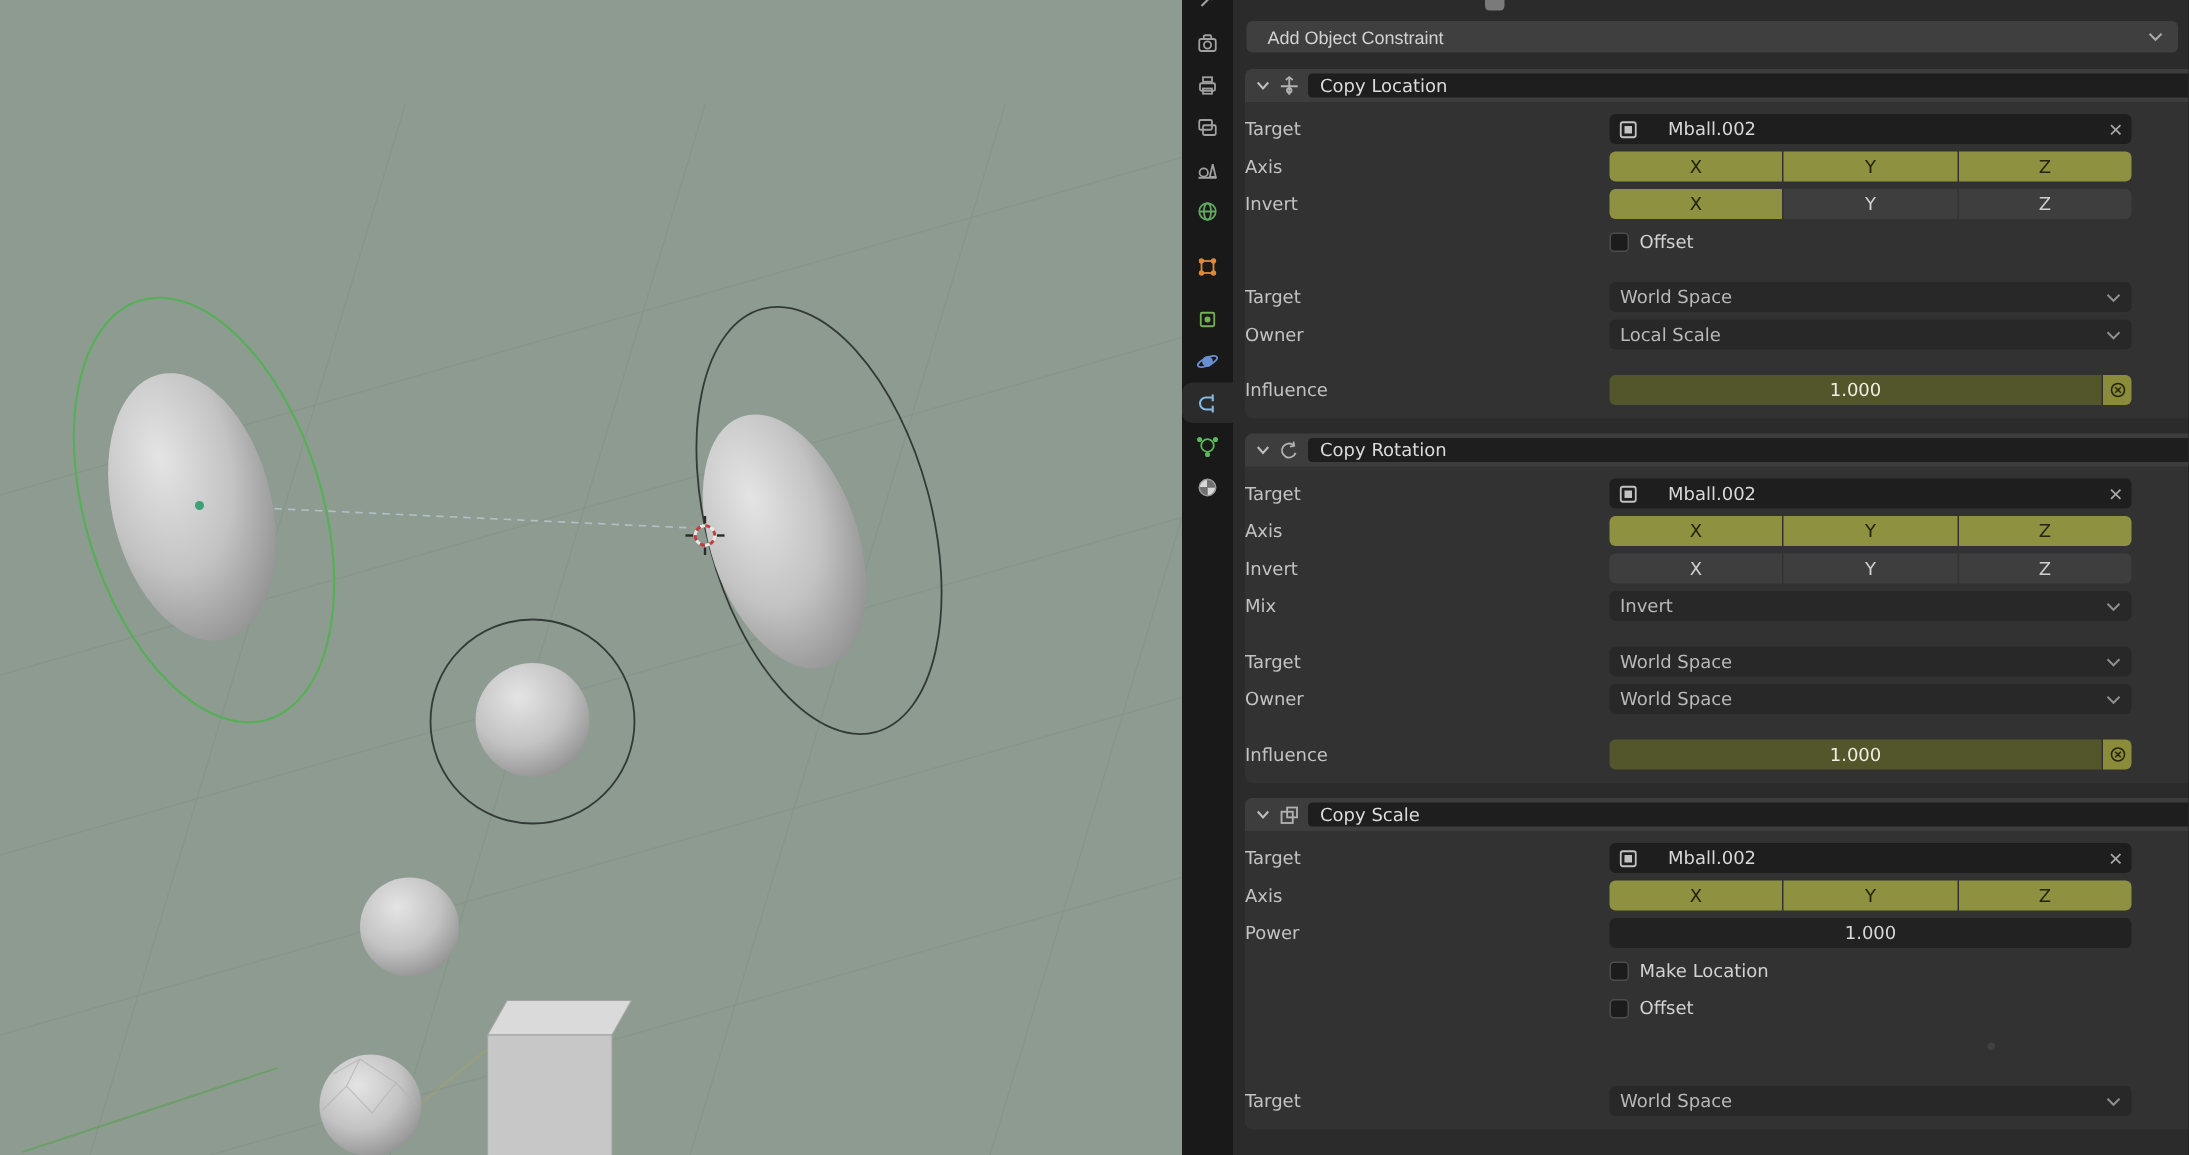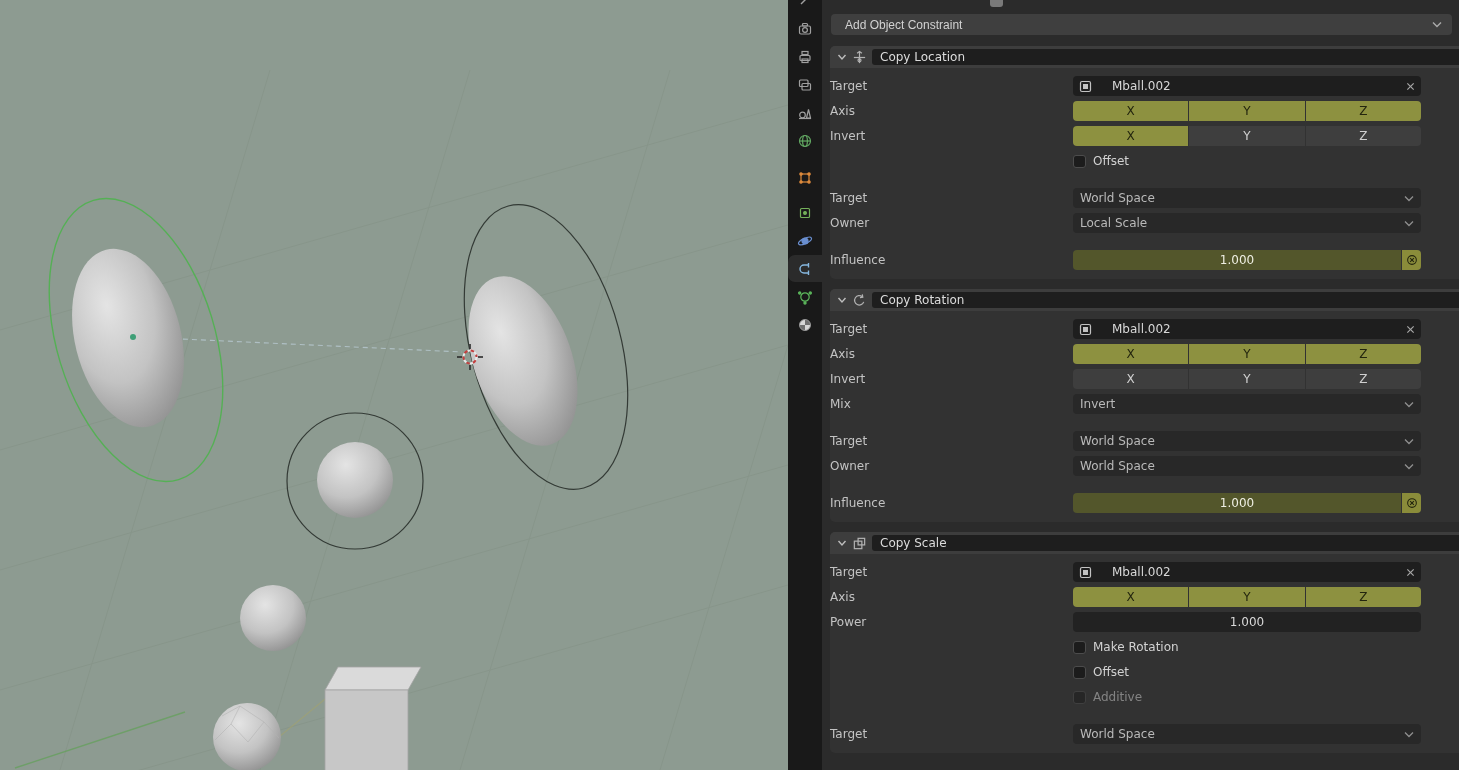--- a/index.html
+++ b/index.html
@@ -643,47 +643,41 @@
             </div>
           <div class="dotcol">
               <span class="dot"></span>
             </div>
         </div>
         <div class="row">
           <div class="label"></div>
           <div class="fz">
               <div class="chk">
             <span class="chkbox"></span>
-            <span class="chklabel">Make Rotation</span>
+            <span class="chklabel">Make Location</span>
           </div>
             </div>
           <div class="dotcol">
               <span class="dot"></span>
             </div>
         </div>
         <div class="row">
           <div class="label"></div>
           <div class="fz">
               <div class="chk">
             <span class="chkbox"></span>
             <span class="chklabel">Offset</span>
           </div>
             </div>
           <div class="dotcol">
               <span class="dot"></span>
             </div>
         </div>
         <div class="row">
           <div class="label"></div>
-          <div class="fz">
-              <div class="chk dim">
-            <span class="chkbox"></span>
-            <span class="chklabel">Additive</span>
-          </div>
-            </div>
           <div class="dotcol">
               <span class="dot dim"></span>
             </div>
         </div>
         <div class="spacer"></div>
         <div class="row">
           <div class="label">Target</div>
           <div class="fz">
               <div class="drop">
             <span>World Space</span>

